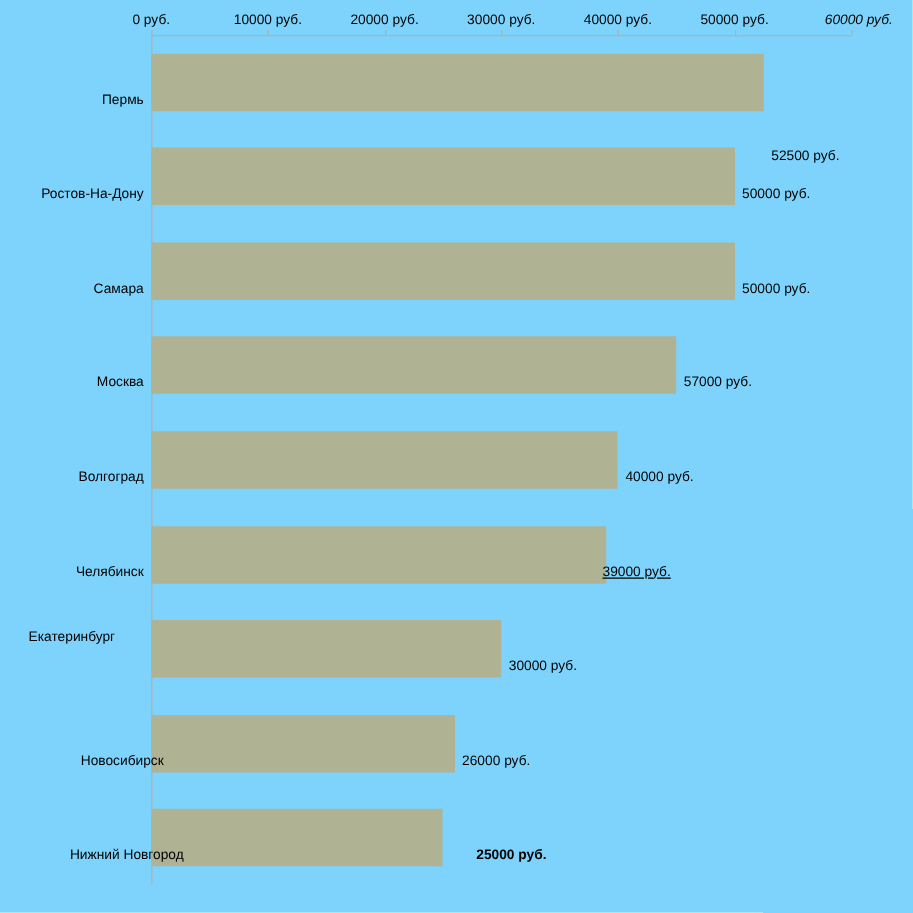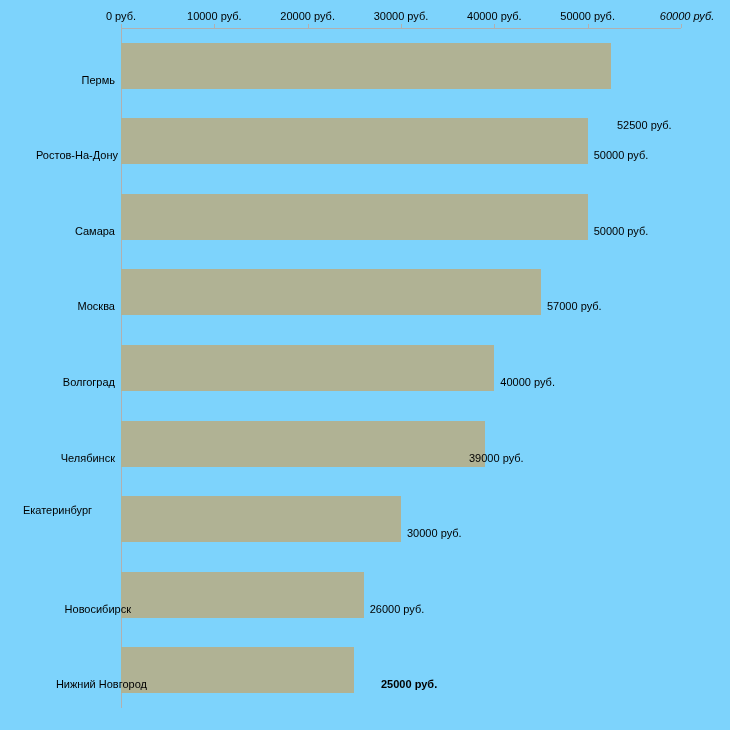--- a/index.html
+++ b/index.html
@@ -93,32 +93,32 @@
       <div class="tick-mark" style="left: 587.667px;"></div>
       <div class="tick-label" style="left: 687px; font-style: italic;">60000 руб.</div>
       <div class="tick-mark" style="left: 681px;"></div>
     </div>
   <div id="bars">
       <div class="bar" style="left: 121px; top: 42.7778px; width: 490px; height: 46px; background: rgb(176, 178, 148);"></div>
       <div class="bar-value" style="left: 617px; top: 73.7778px; margin-top: 45px;">52500 руб.</div>
       <div class="cat-label" style="position: absolute; right: auto; left: 0px; width: 115px; text-align: right; top: 73.7778px;">Пермь</div>
       <div class="bar" style="left: 121px; top: 118.333px; width: 466.667px; height: 46px; background: rgb(176, 178, 148);"></div>
       <div class="bar-value" style="left: 593.667px; top: 149.333px;">50000 руб.</div>
-      <div class="cat-label" style="position: absolute; right: auto; left: 0px; width: 115px; text-align: left; top: 149.333px; padding-left: 36px;">Ростов-На-Дону</div>
+      <div class="cat-label" style="position: absolute; right: auto; left: 0px; width: 115px; text-align: right; top: 149.333px;">Ростов-На-Дону</div>
       <div class="bar" style="left: 121px; top: 193.889px; width: 466.667px; height: 46px; background: rgb(176, 178, 148);"></div>
       <div class="bar-value" style="left: 593.667px; top: 224.889px;">50000 руб.</div>
       <div class="cat-label" style="position: absolute; right: auto; left: 0px; width: 115px; text-align: right; top: 224.889px;">Самара</div>
       <div class="bar" style="left: 121px; top: 269.444px; width: 420px; height: 46px; background: rgb(176, 178, 148);"></div>
       <div class="bar-value" style="left: 547px; top: 300.444px;">57000 руб.</div>
       <div class="cat-label" style="position: absolute; right: auto; left: 0px; width: 115px; text-align: right; top: 300.444px;">Москва</div>
       <div class="bar" style="left: 121px; top: 345px; width: 373.333px; height: 46px; background: rgb(176, 178, 148);"></div>
       <div class="bar-value" style="left: 500.333px; top: 376px;">40000 руб.</div>
       <div class="cat-label" style="position: absolute; right: auto; left: 0px; width: 115px; text-align: right; top: 376px;">Волгоград</div>
       <div class="bar" style="left: 121px; top: 420.556px; width: 364px; height: 46px; background: rgb(176, 178, 148);"></div>
-      <div class="bar-value" style="left: 469px; top: 451.556px;">39000 руб.</div>
+      <div class="bar-value" style="left: 482px; top: 451.556px; text-decoration: underline;">39000 руб.</div>
       <div class="cat-label" style="position: absolute; right: auto; left: 0px; width: 115px; text-align: right; top: 451.556px;">Челябинск</div>
       <div class="bar" style="left: 121px; top: 496.111px; width: 280px; height: 46px; background: rgb(176, 178, 148);"></div>
       <div class="bar-value" style="left: 407px; top: 527.111px;">30000 руб.</div>
       <div class="cat-label" style="position: absolute; right: auto; left: 0px; width: 115px; text-align: center; top: 504px;">Екатеринбург</div>
       <div class="bar" style="left: 121px; top: 571.667px; width: 242.667px; height: 46px; background: rgb(176, 178, 148);"></div>
       <div class="bar-value" style="left: 369.667px; top: 602.667px;">26000 руб.</div>
       <div class="cat-label" style="position: absolute; right: auto; left: 0px; width: 115px; text-align: right; top: 602.667px; padding-left: 16px;">Новосибирск</div>
       <div class="bar" style="left: 121px; top: 647.222px; width: 233.333px; height: 46px; background: rgb(176, 178, 148);"></div>
       <div class="bar-value" style="left: 381px; top: 678.222px; font-weight: bold;">25000 руб.</div>
       <div class="cat-label" style="position: absolute; right: auto; left: 0px; width: 115px; text-align: right; top: 678.222px; padding-left: 32px;">Нижний Новгород</div>

